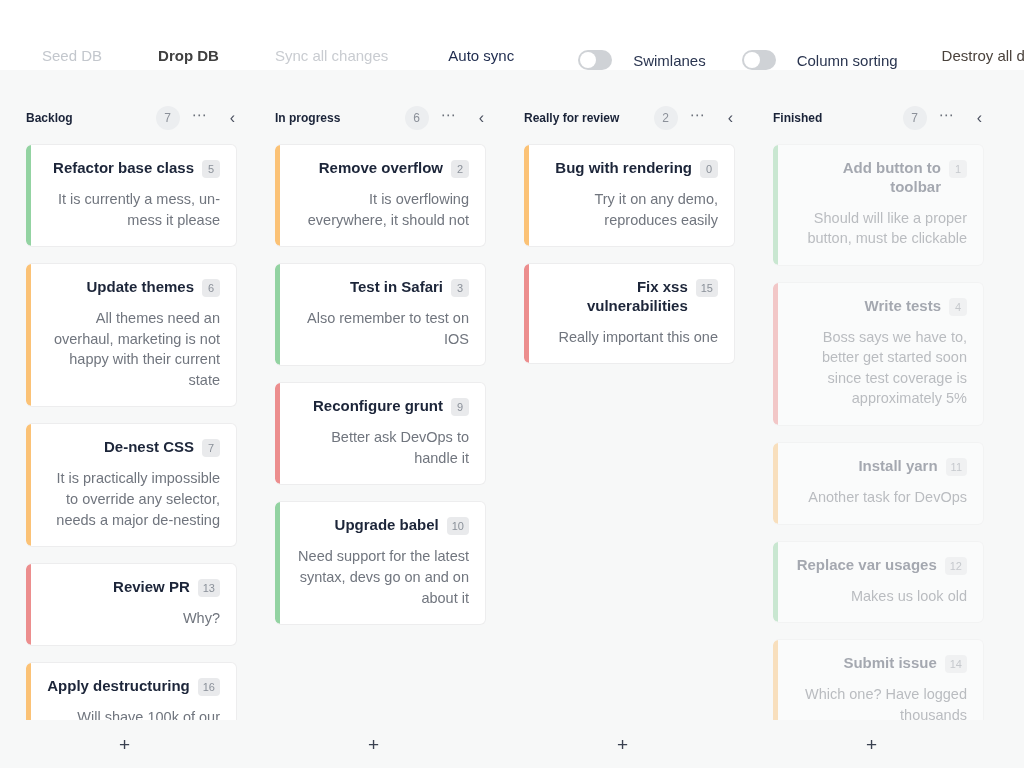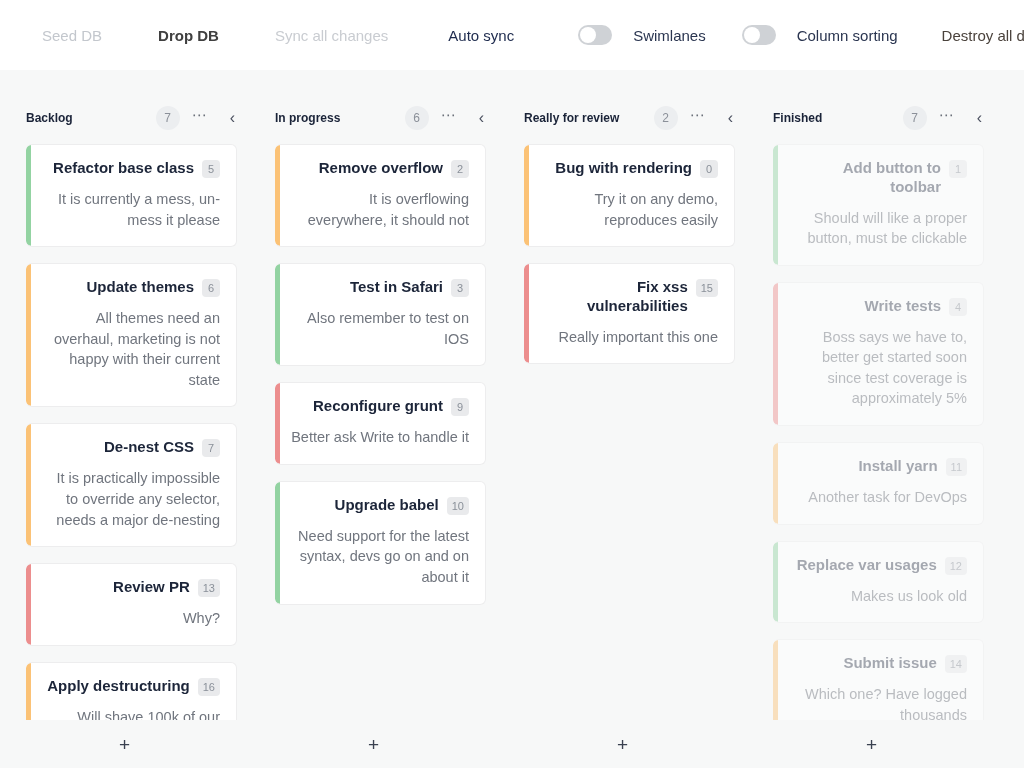--- a/index.html
+++ b/index.html
@@ -15,21 +15,21 @@
     font-family: "Liberation Sans", sans-serif;
     background: #f7f8f8;
     color: #1f2b45;
     -webkit-font-smoothing: antialiased;
   }
 
   
   .toolbar {
     height: 70px;
     display: flex;
-    align-items: center;
+    align-items: flex-end;
     background: #ffffff;
     padding: 0 18px 0 14px;
     gap: 0;
   }
 
   .tb-btn {
     font-size: 15px;
     background: none;
     border: none;
     font-family: inherit;
@@ -339,21 +339,21 @@
         <div class="card-title">Test in Safari</div>
         <div class="card-badge">3</div>
       </div>
       <div class="card-body">Also remember to test on IOS</div>
     </div>
     <div class="card accent-red">
       <div class="card-head">
         <div class="card-title">Reconfigure grunt</div>
         <div class="card-badge">9</div>
       </div>
-      <div class="card-body">Better ask Write to handle it</div>
+      <div class="card-body">Better ask DevOps to handle it</div>
     </div>
     <div class="card accent-green">
       <div class="card-head">
         <div class="card-title">Upgrade babel</div>
         <div class="card-badge">10</div>
       </div>
       <div class="card-body">Need support for the latest syntax, devs go on and on about it</div>
     </div>
       </div>
     <div class="col-footer">

